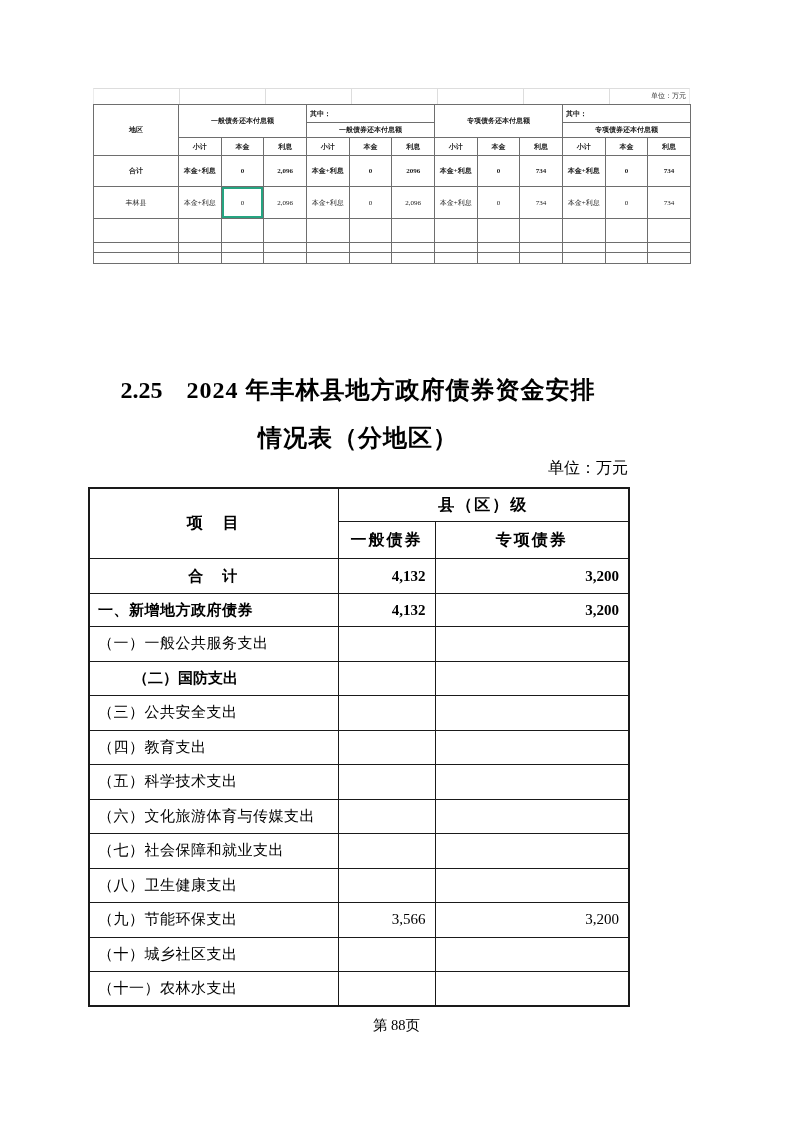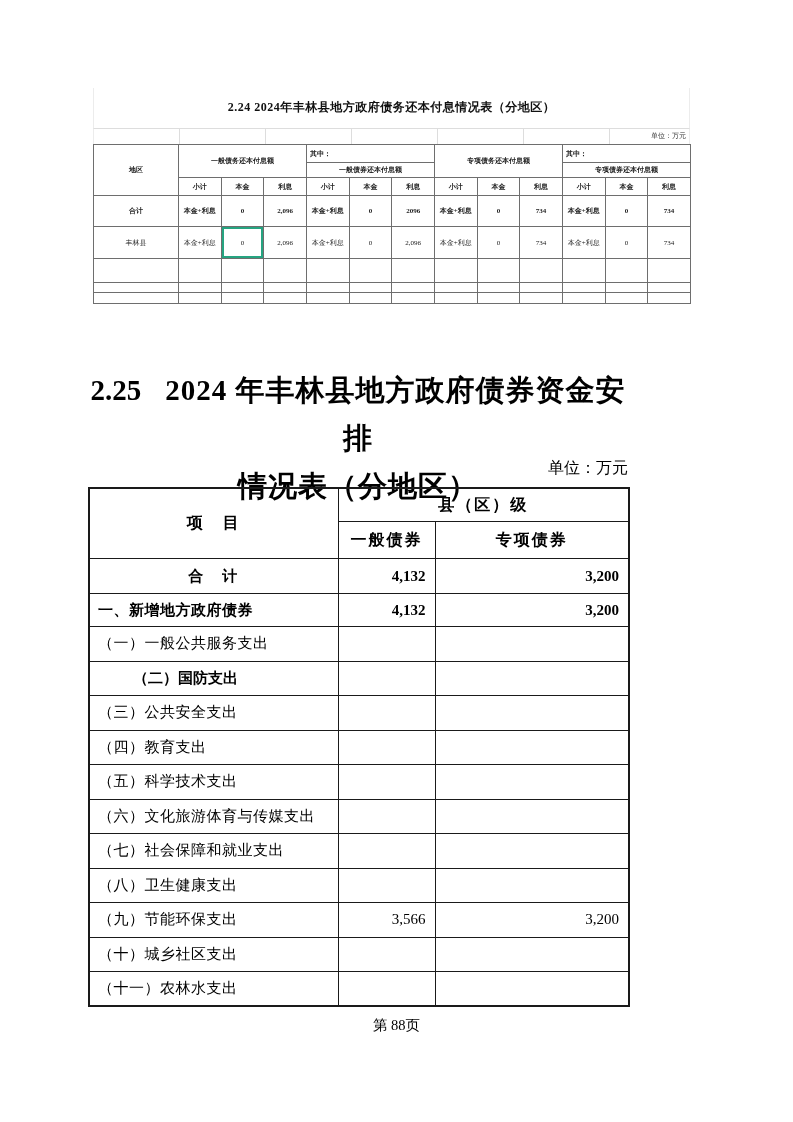--- a/index.html
+++ b/index.html
@@ -33,21 +33,21 @@
   .sheet-table thead tr:nth-child(1) th { height:17px; }
   .sheet-table thead tr:nth-child(2) th { height:14px;margin-top:23px; }
   .sheet-table thead tr:nth-child(3) th { height:17px; }
   .sheet-table th.qz { text-align:left; padding-left:3px; }
   .sheet-table tr.b td { font-weight:bold; }
   .sheet-table td.selected-cell { box-shadow:inset 0 0 0 2px #26a481; }
 
   
   .budget-title {
     position:absolute; left:88px; top:366px; width:540px; text-align:center;
-    font-weight:bold; font-size:29px; line-height:48px; letter-spacing:1px; color:#000;
+    font-weight:bold; font-size:24px; line-height:48px; letter-spacing:1px; color:#000;
   }
   .budget-title .sec { margin-right:24px; letter-spacing:0; }
   .budget-unit {
     position:absolute; left:88px; top:457px; width:540px; height:22px; line-height:22px;
     text-align:right; font-size:16px;
   }
   table.budget-table {
     position:absolute; left:88px; top:487px; width:540px;
     border-collapse:collapse; table-layout:fixed; font-size:15px;
     border:2px solid #1a1a1a;
@@ -67,21 +67,20 @@
   }
 
   .footer { position:absolute; top:1016px; left:0; width:793px; text-align:center; font-size:14.5px; }
 </style>
 </head>
 <body>
 
 <div class="page">
 
   <div class="sheet">
-    <div class="sheet-title">2.24  2024年丰林县地方政府债务还本付息情况表（分地区）</div>
     <div class="sheet-unit">单位：万元</div>
     <table class="sheet-table">
       <colgroup>
         <col style="width:85px">
         <col style="width:42.67px">
           <col style="width:42.67px">
           <col style="width:42.67px">
         <col style="width:42.67px">
           <col style="width:42.67px">
           <col style="width:42.67px">

